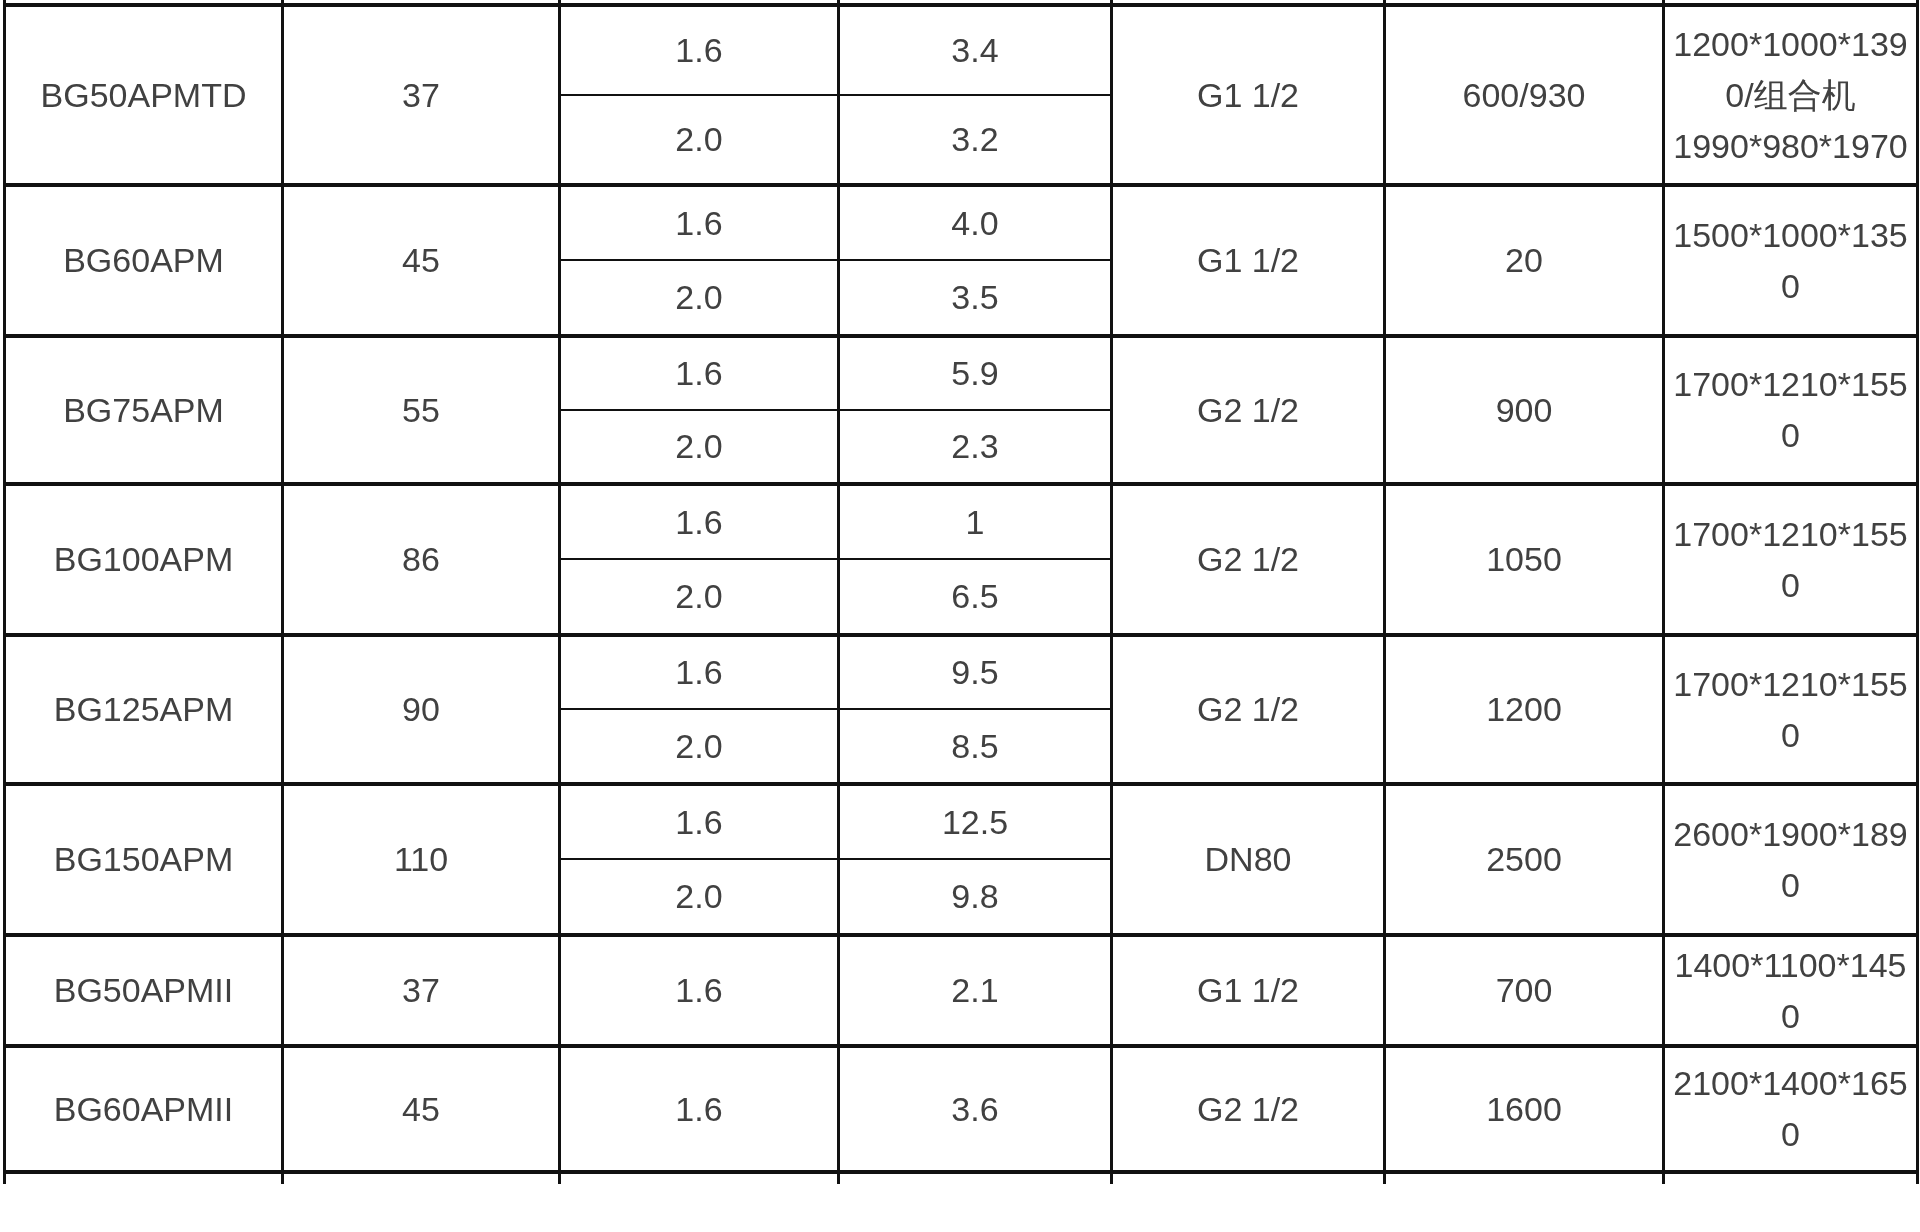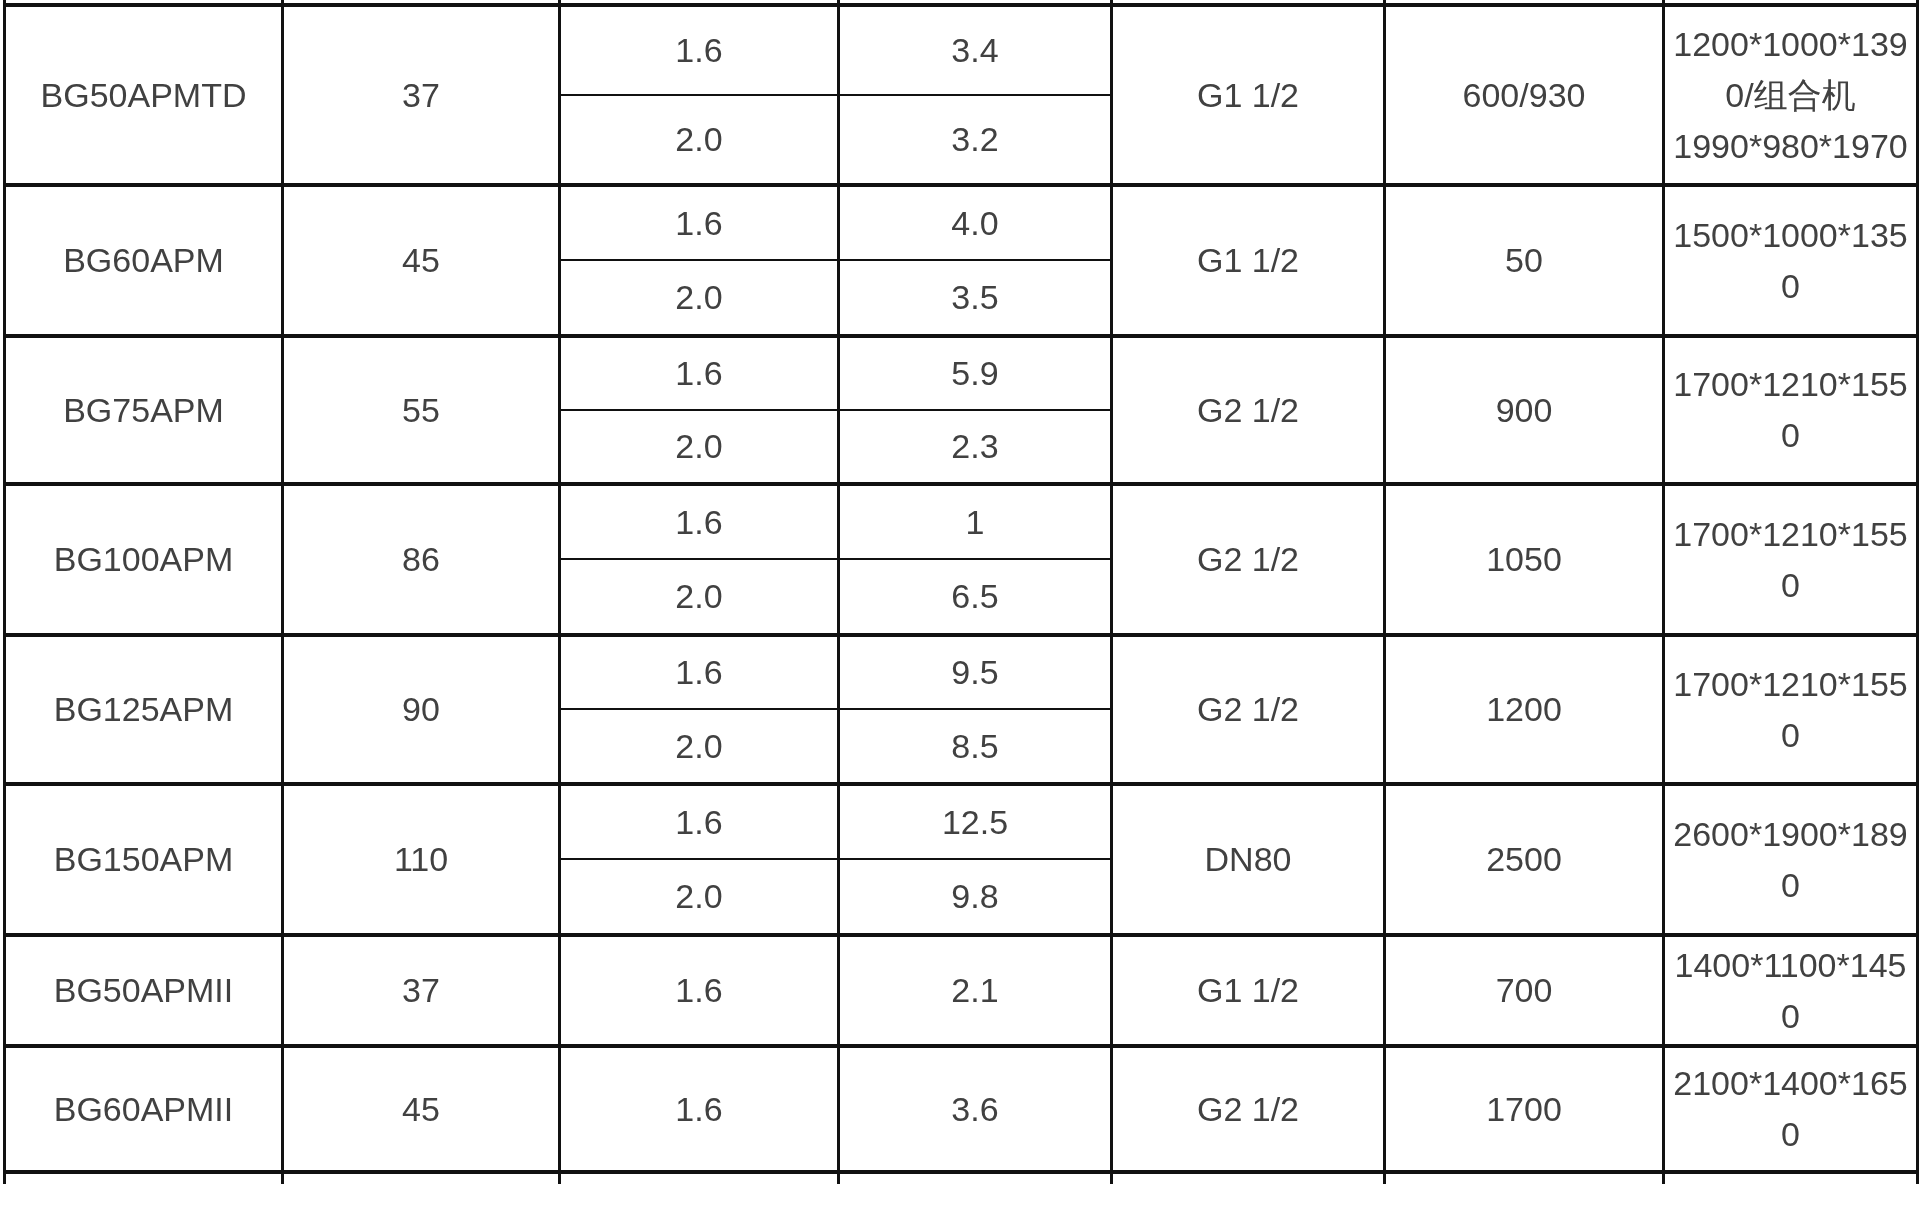--- a/index.html
+++ b/index.html
@@ -83,21 +83,21 @@
       <tr class="subrow-b" style="height: 90px;">
         <td class="sub">2.0</td>
         <td class="sub">3.2</td>
       </tr>
       <tr class="subrow-a" style="height: 75px;">
         <td rowspan="2">BG60APM</td>
         <td rowspan="2">45</td>
         <td class="sub">1.6</td>
         <td class="sub">4.0</td>
         <td rowspan="2">G1 1/2</td>
-        <td rowspan="2">50</td>
+        <td rowspan="2">20</td>
         <td rowspan="2">1500*1000*1350</td>
       </tr>
       <tr class="subrow-b" style="height: 76px;">
         <td class="sub">2.0</td>
         <td class="sub">3.5</td>
       </tr>
       <tr class="subrow-a" style="height: 74px;">
         <td rowspan="2">BG75APM</td>
         <td rowspan="2">55</td>
         <td class="sub">1.6</td>
@@ -157,21 +157,21 @@
         <td rowspan="1">G1 1/2</td>
         <td rowspan="1">700</td>
         <td rowspan="1">1400*1100*1450</td>
       </tr>
       <tr style="height: 126px; margin-left: 34px;">
         <td rowspan="1">BG60APMII</td>
         <td rowspan="1">45</td>
         <td>1.6</td>
         <td>3.6</td>
         <td rowspan="1">G2 1/2</td>
-        <td rowspan="1">1700</td>
+        <td rowspan="1">1600</td>
         <td rowspan="1">2100*1400*1650</td>
       </tr>
       <tr class="sliver-bottom" style="height: 12px;">
         <td></td>
         <td></td>
         <td></td>
         <td></td>
         <td></td>
         <td></td>
         <td></td>

